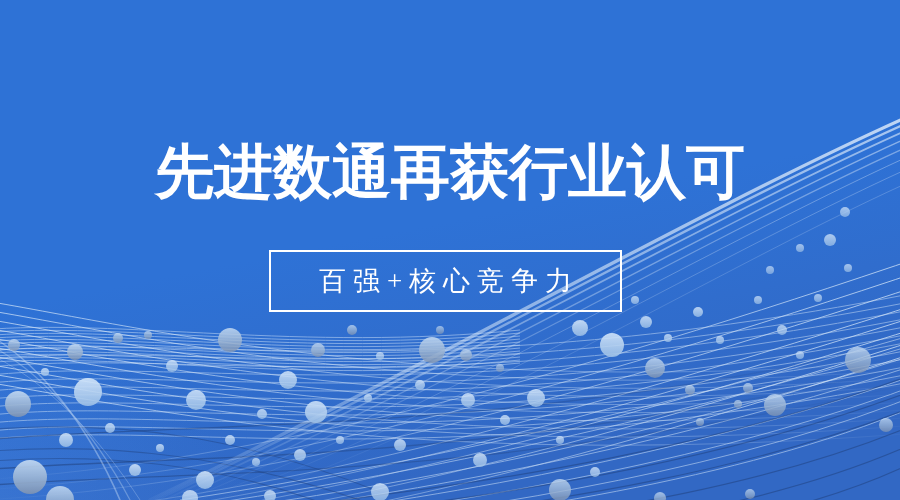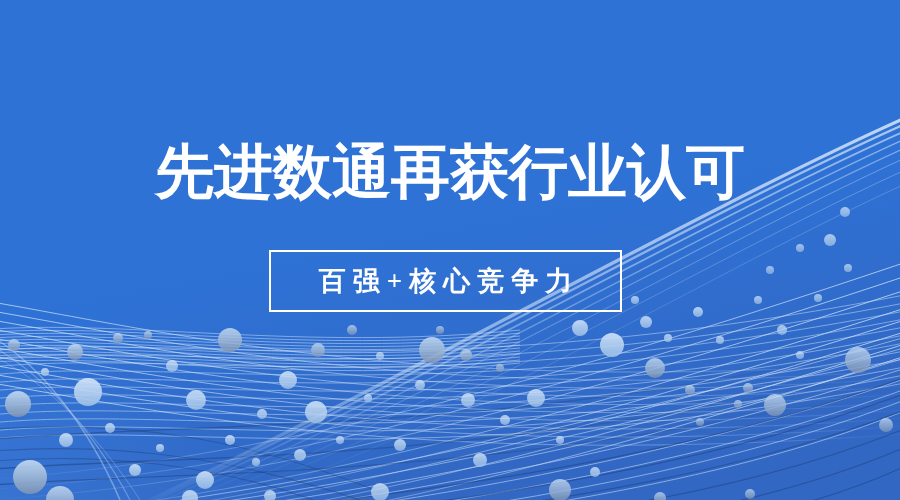--- a/index.html
+++ b/index.html
@@ -45,21 +45,21 @@
     box-sizing:border-box;
     border:2px solid #ffffff;
     display:flex;
     align-items:center;
     justify-content:center;
   }
 
   #subtitle-text{
     color:#ffffff;
     font-family:"Liberation Serif","DejaVu Serif",serif;
-    font-weight:700;
+    font-weight:400;
     font-size:27px;
     line-height:30px;
     letter-spacing:7px;
     text-indent:7px;
     white-space:nowrap;
   }
 </style>
 </head>
 <body>
 

